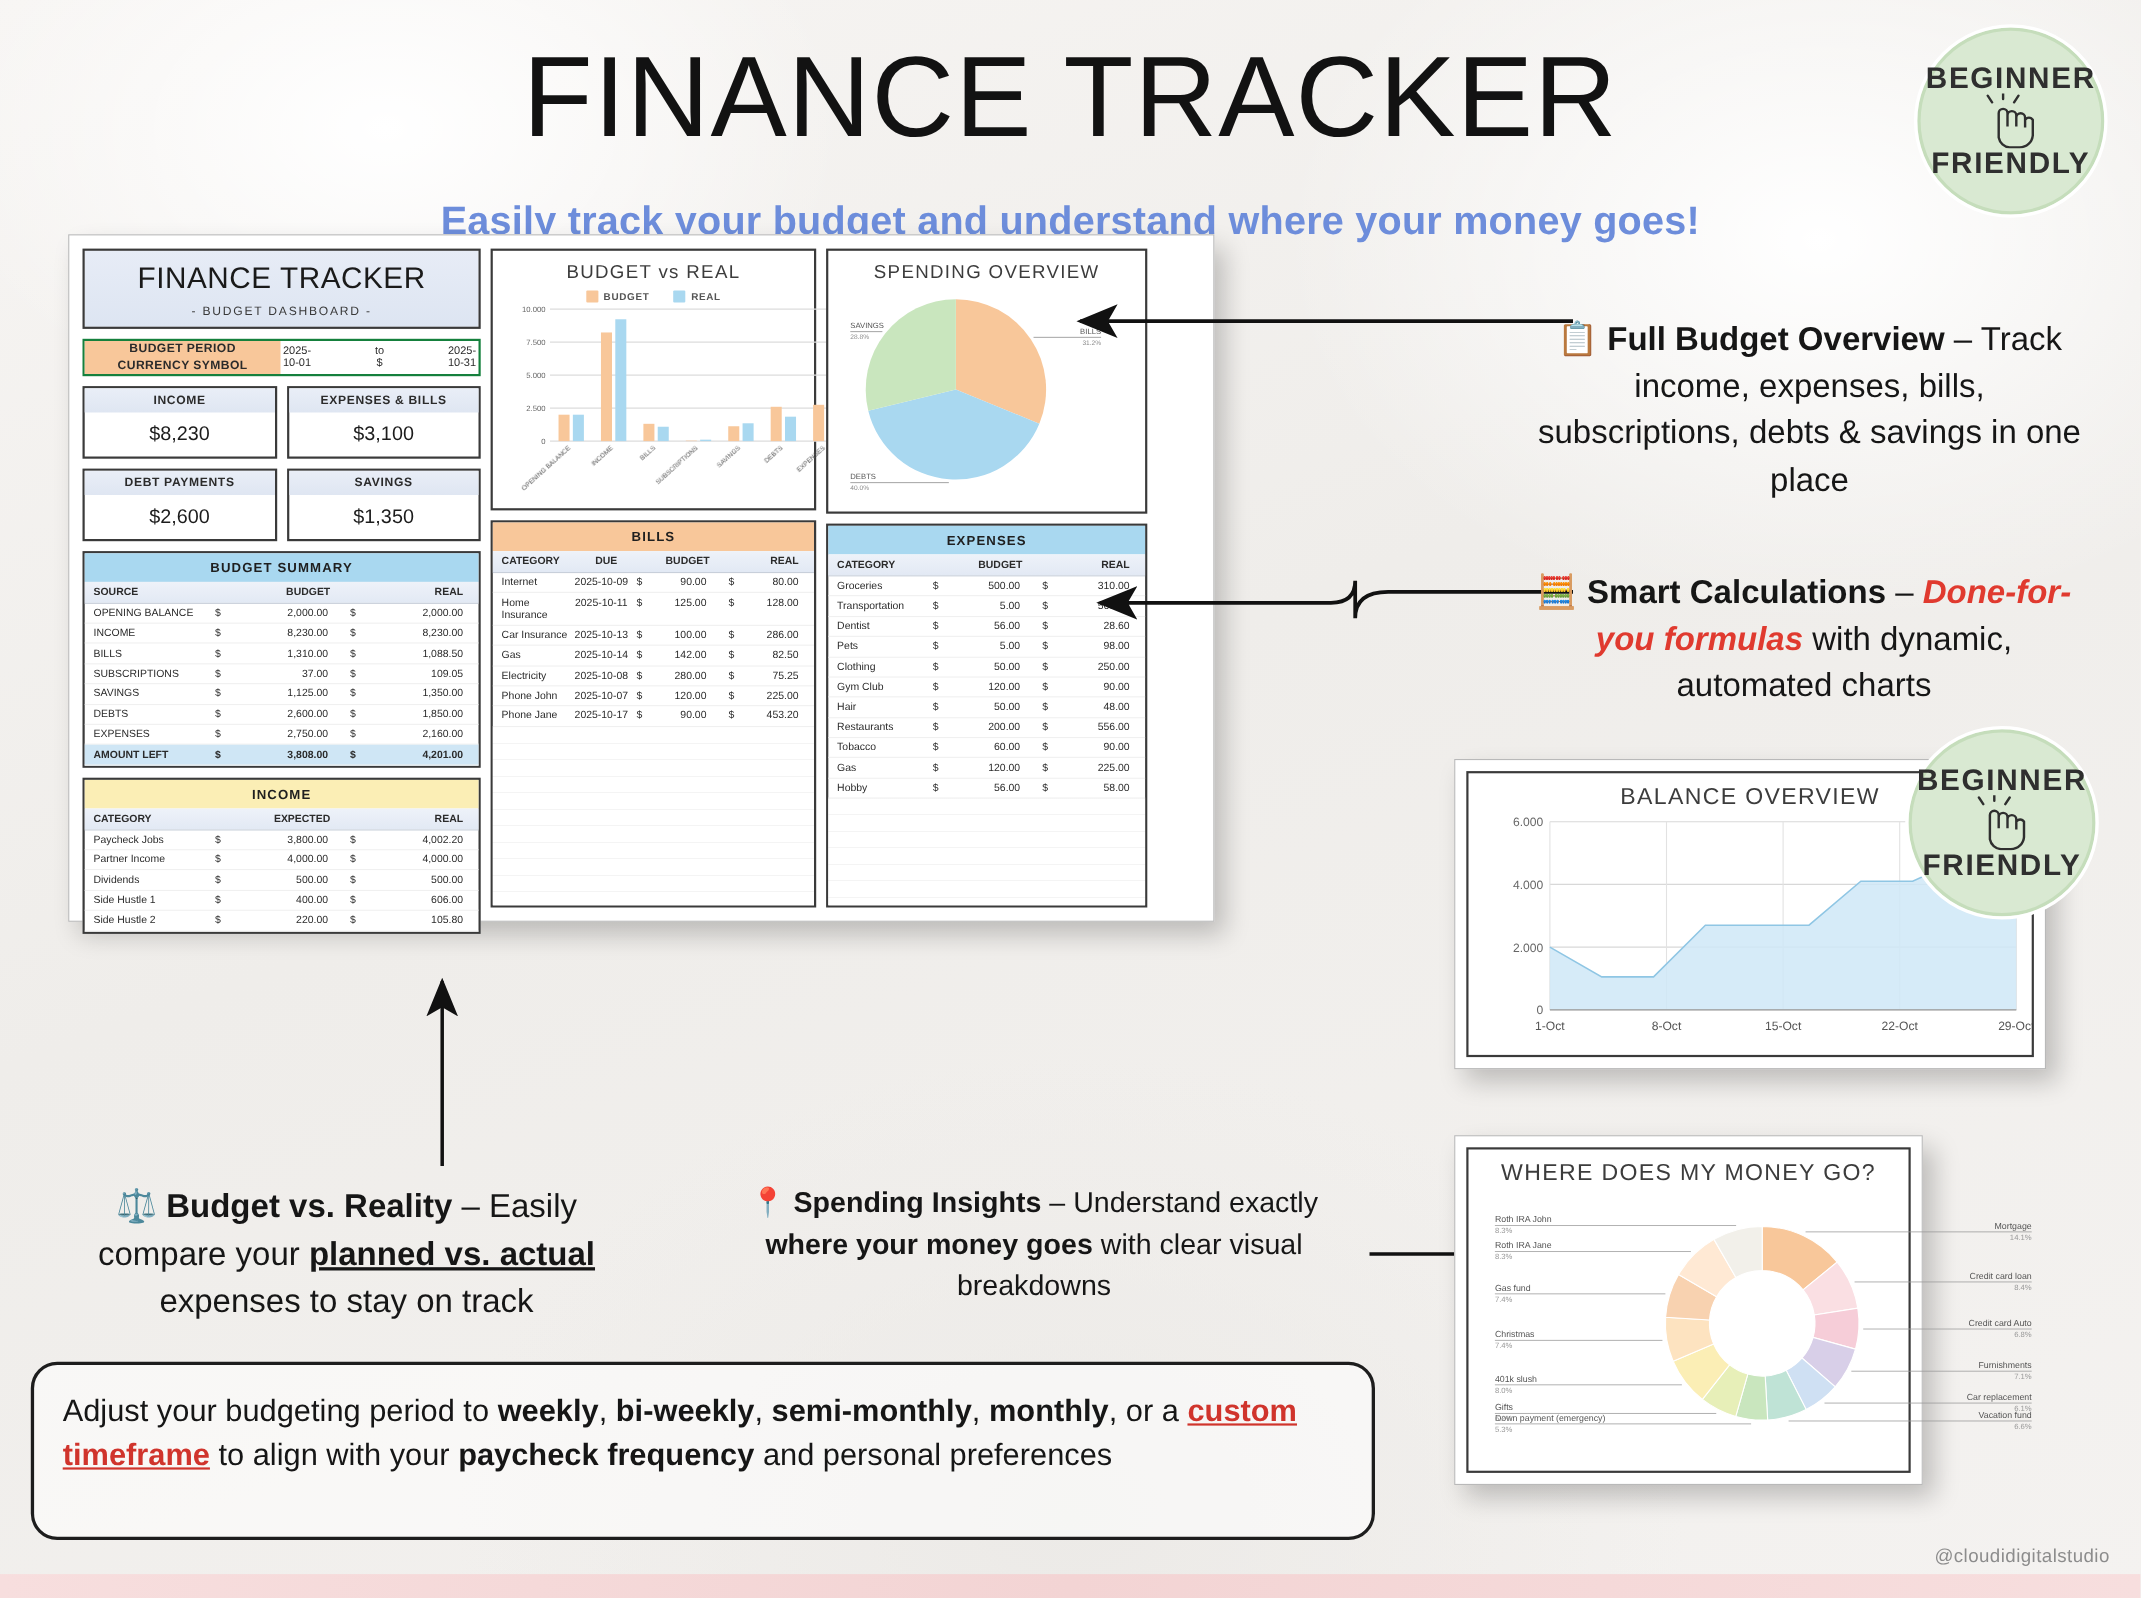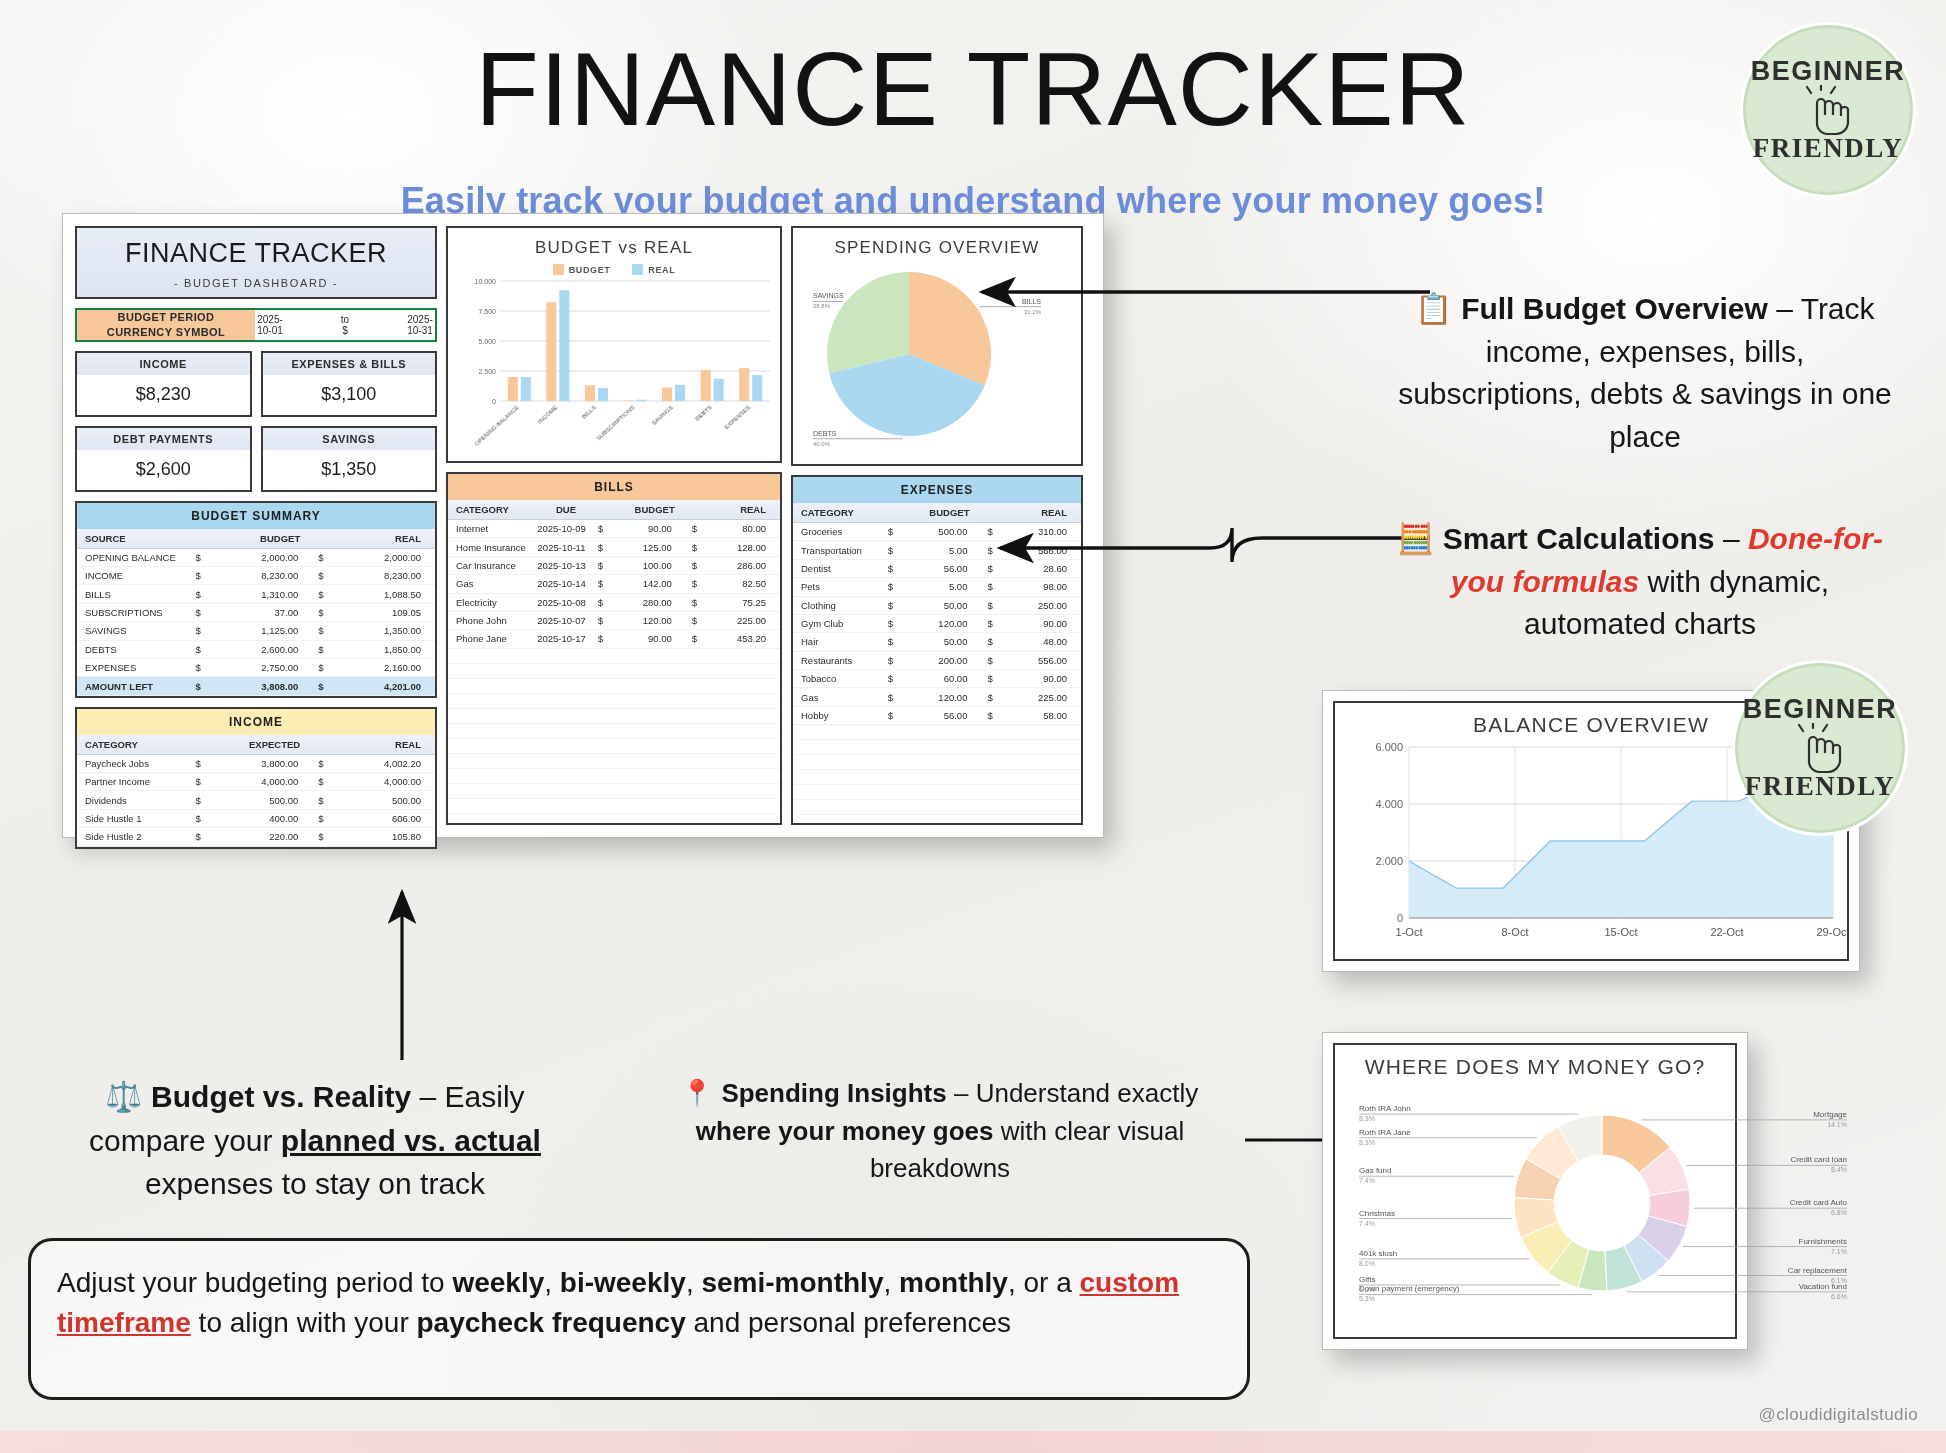--- a/index.html
+++ b/index.html
@@ -44,36 +44,36 @@
     position: absolute;
     border-radius: 50%;
     background: #d9e9d2;
     border: 3px solid #ffffff;
     box-shadow: 0 0 0 3px #c5ddbb inset;
     display: flex; flex-direction: column;
     align-items: center; justify-content: center;
     color: #2f2f2f;
   }
   .badge-top { font-size: 27px; font-weight: bold; letter-spacing: 1.5px; line-height: 1; }
-  .badge-bottom { font-size: 27px; font-weight: bold; letter-spacing: 1.5px; line-height: 1; font-family: Liberation Serif, serif; }
+  .badge-bottom { font-size: 27px; font-weight: bold; letter-spacing: 1.5px; line-height: 1; }
   .badge svg { display:block; }
   #badge-1 { top: 22px; right: 30px; width: 176px; height: 176px; }
   #badge-2 { top: 660px; right: 38px; width: 176px; height: 176px; z-index: 40; }
 
   
   .sheet {
     position: absolute;
     background: #fff;
     border: 1px solid #b9b9b9;
     box-shadow: 10px 12px 22px rgba(0,0,0,.22);
   }
   #sheet-main { left: 62px; top: 213px; width: 1042px; height: 625px; padding: 12px; }
   .sheet-cols { display: flex; gap: 9px; height: 100%; }
   .col-a { width: 362px; display:flex; flex-direction:column; gap: 9px; }
-  .col-b { width: 336px; display:flex; flex-direction:column; gap: 9px; }
+  .col-b { width: 296px; display:flex; flex-direction:column; gap: 9px; }
   .col-c { width: 292px; display:flex; flex-direction:column; gap: 9px; }
 
   .ttl-box {
     border: 2px solid #3a3a3a;
     background: linear-gradient(180deg,#e7ecf6,#dde5f2);
     text-align: center; padding: 10px 0 8px;
   }
   .ttl-main { font-size: 27px; color: #1a1a1a; letter-spacing: .5px; }
   .ttl-sub { font-size: 11px; color: #3a3a3a; letter-spacing: 1.6px; margin-top: 8px; filter: blur(.45px); }
 

